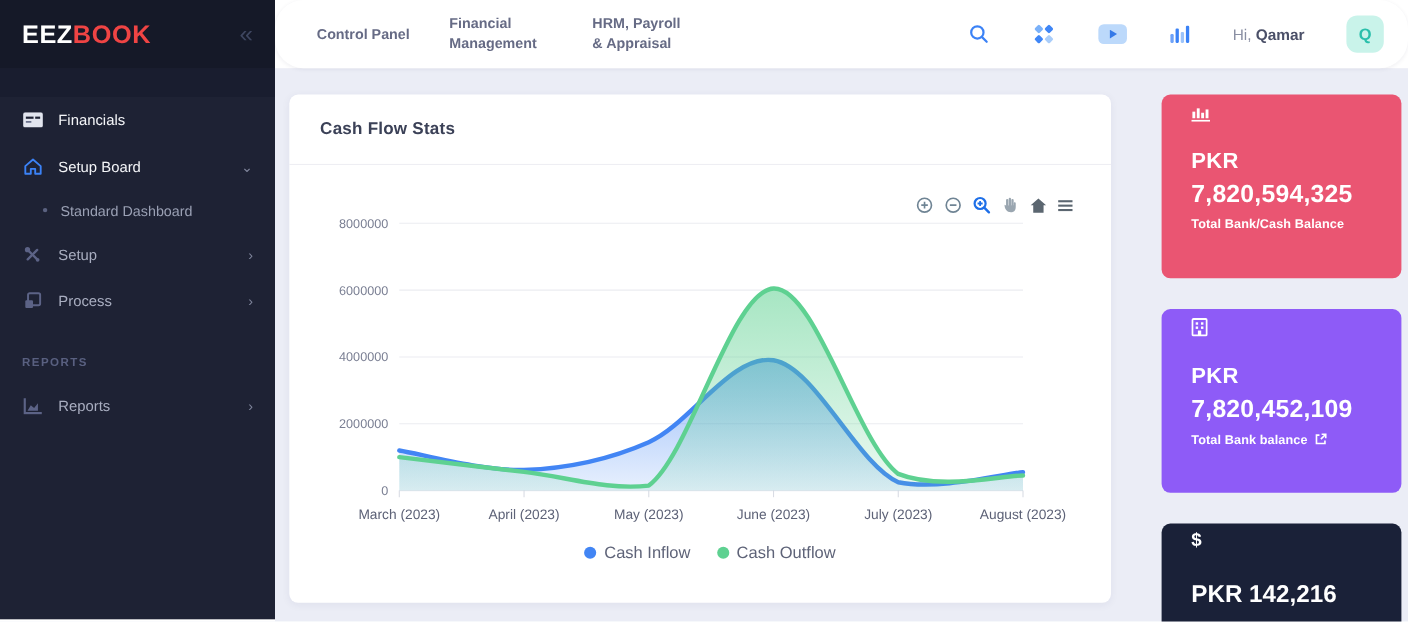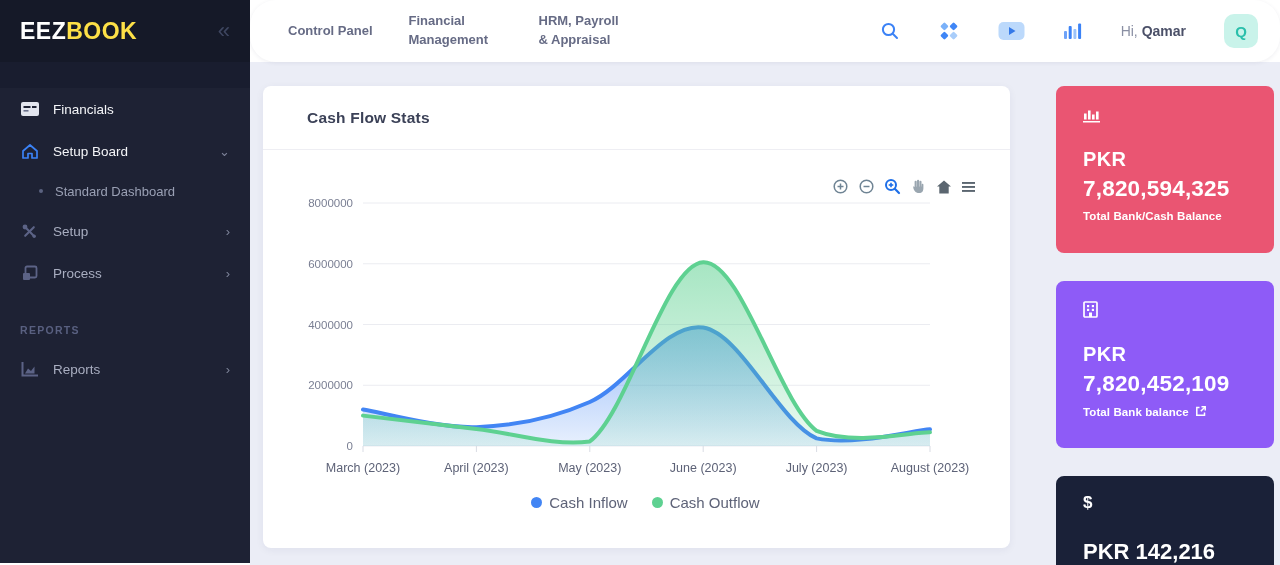--- a/index.html
+++ b/index.html
@@ -6,21 +6,21 @@
   html,body { width:1280px; height:565px; overflow:hidden; background:#ffffff;
     font-family:"Liberation Sans", sans-serif; }
   body { position:relative; }
 
   
   .sidebar { position:absolute; left:0; top:0; width:250px; height:563px;
     background:#1e2234; z-index:20; }
   .logo-bar { height:62px; background:#151928; display:flex; align-items:center;
     padding:0 20px; }
   .logo { font-size:23px; font-weight:700; letter-spacing:.5px; color:#ffffff; cursor:pointer; }
-  .logo .teal { color:#fde047; }
+  .logo .teal { color:#ef4444; }
   .collapse { margin-left:auto; color:#3e4660; font-size:22px; line-height:1; cursor:pointer; }
   .sidebar-band { height:26px; background:#191d2f; }
   .nav-item { display:flex; align-items:center; height:42px; padding:0 20px;
     color:#a9aec0; font-size:13.5px; font-weight:400; gap:14px; cursor:pointer; }
   .nav-item.active { color:#f4f5f8; }
   .nav-item .icn { width:19px; display:flex; justify-content:center; }
   .nav-item .chev { margin-left:auto; color:#7d8399; font-size:13px; }
   .sub-item { display:flex; align-items:center; height:38px; padding:0 20px 0 39px;
     color:#9aa0b4; font-size:13px; font-weight:500; gap:12px; cursor:pointer; }
   .dot { width:4px; height:4px; border-radius:50%; background:#5b6280; flex:none; }
@@ -42,36 +42,36 @@
   .avatar { width:34px; height:34px; border-radius:10px; background:#c9f3ea;
     color:#2abfab; display:flex; align-items:center; justify-content:center;
     font-weight:700; font-size:15px; cursor:pointer; }
 
   
   .content { position:absolute; left:250px; top:62px; width:1030px; height:503px;
     background:#ebedf6; }
   .chart-card { position:absolute; left:13px; top:24px; width:747px; height:462px;
     background:#ffffff; border-radius:8px; box-shadow:0 2px 8px rgba(30,40,90,.06); }
   .card-header { height:64px; border-bottom:1px solid #eeeef3; display:flex;
-    align-items:center; padding:0 44px; }
+    align-items:center; padding:0 28px; }
   .card-title { font-size:15.5px; font-weight:700; color:#3b4157; letter-spacing:.2px; }
   .chart-body { position:relative; }
   .chart-toolbar { position:absolute; top:28px; right:34px; display:flex;
     align-items:center; gap:9px; z-index:3; }
   .chart-toolbar > span { display:flex; cursor:pointer; }
   svg.chart { display:block; width:747px; height:340px; }
   svg.chart text { font-family:"Liberation Sans", sans-serif; }
   .legend { display:flex; justify-content:center; gap:24px; margin-top:4px; padding-left:18px; }
   .legend-item { display:flex; align-items:center; gap:7px; font-size:15px;
     color:#5e6378; cursor:pointer; }
   .legend-dot { width:11px; height:11px; border-radius:50%; }
 
   
   .stat-card { position:absolute; left:806px; width:218px; height:167px;
-    border-radius:8px; color:#ffffff; padding:20px 27px; }
+    border-radius:8px; color:#ffffff; padding:8px 27px; }
   .stat-card.c0 { top:24px; } .stat-card.c1 { top:219px; } .stat-card.c2 { top:414px; }
   .stat-icon { height:17px; display:flex; align-items:flex-end; }
   .stat-currency { font-size:20px; font-weight:800; margin-top:25px; letter-spacing:.3px; }
   .stat-amount { font-size:22.5px; font-weight:800; margin-top:5px; letter-spacing:.2px; white-space:nowrap; }
   .stat-label { font-size:11.5px; font-weight:700; margin-top:8px; display:flex;
     align-items:center; gap:6px; letter-spacing:.1px; }
   .stat-amount-single { font-size:22px; font-weight:800; margin-top:26px; white-space:nowrap; }
 </style>
 </head>
 <body>

